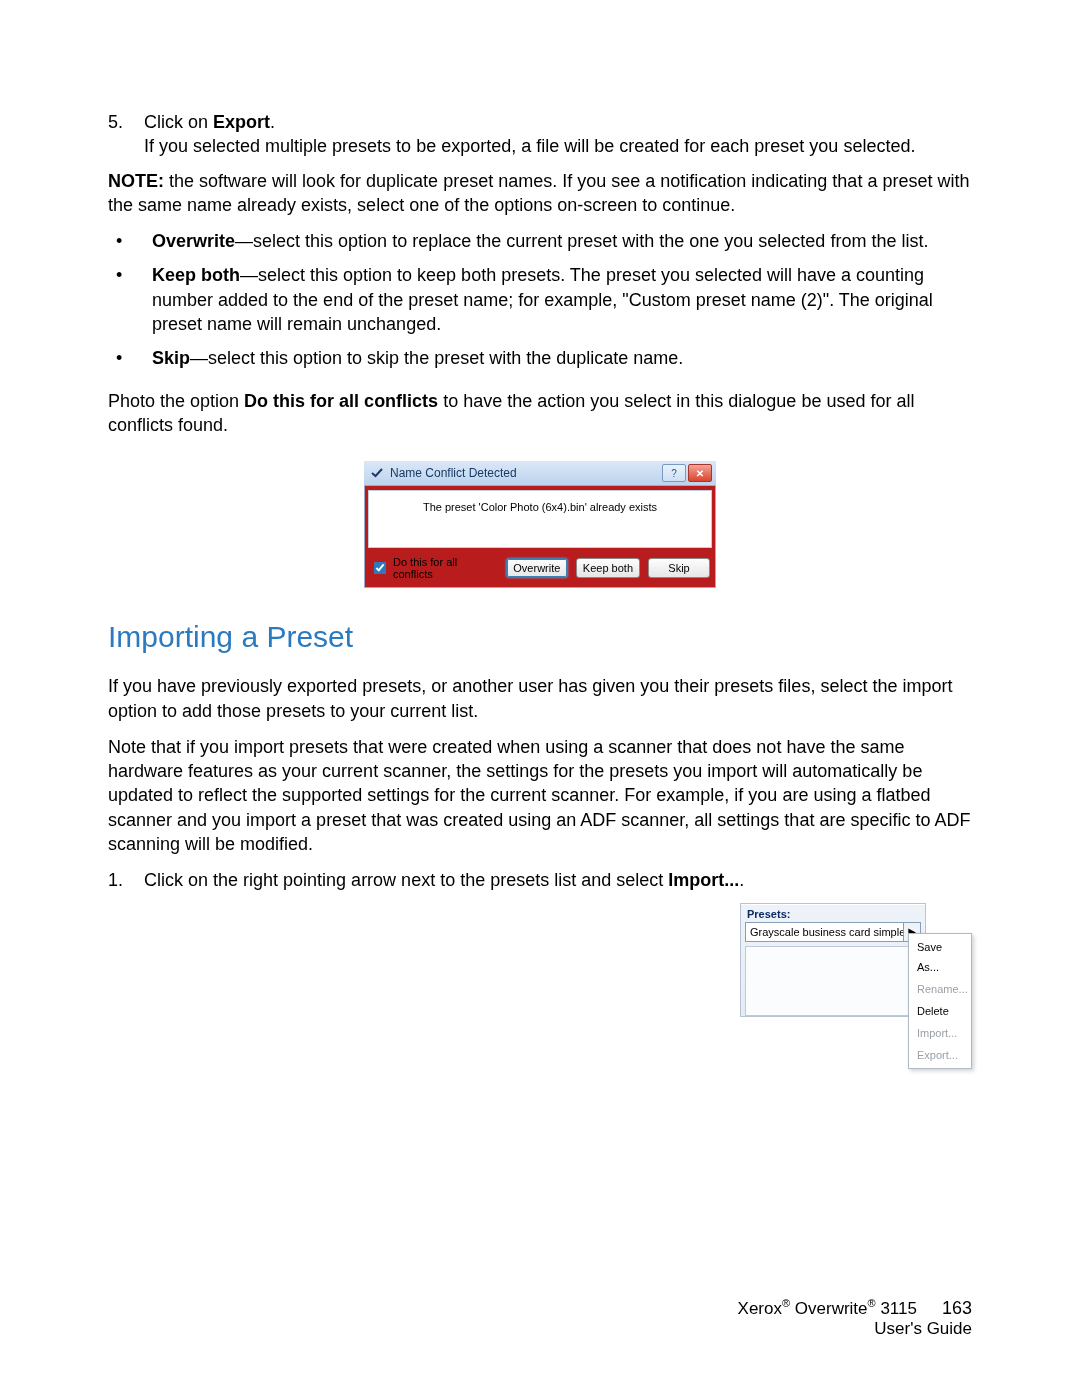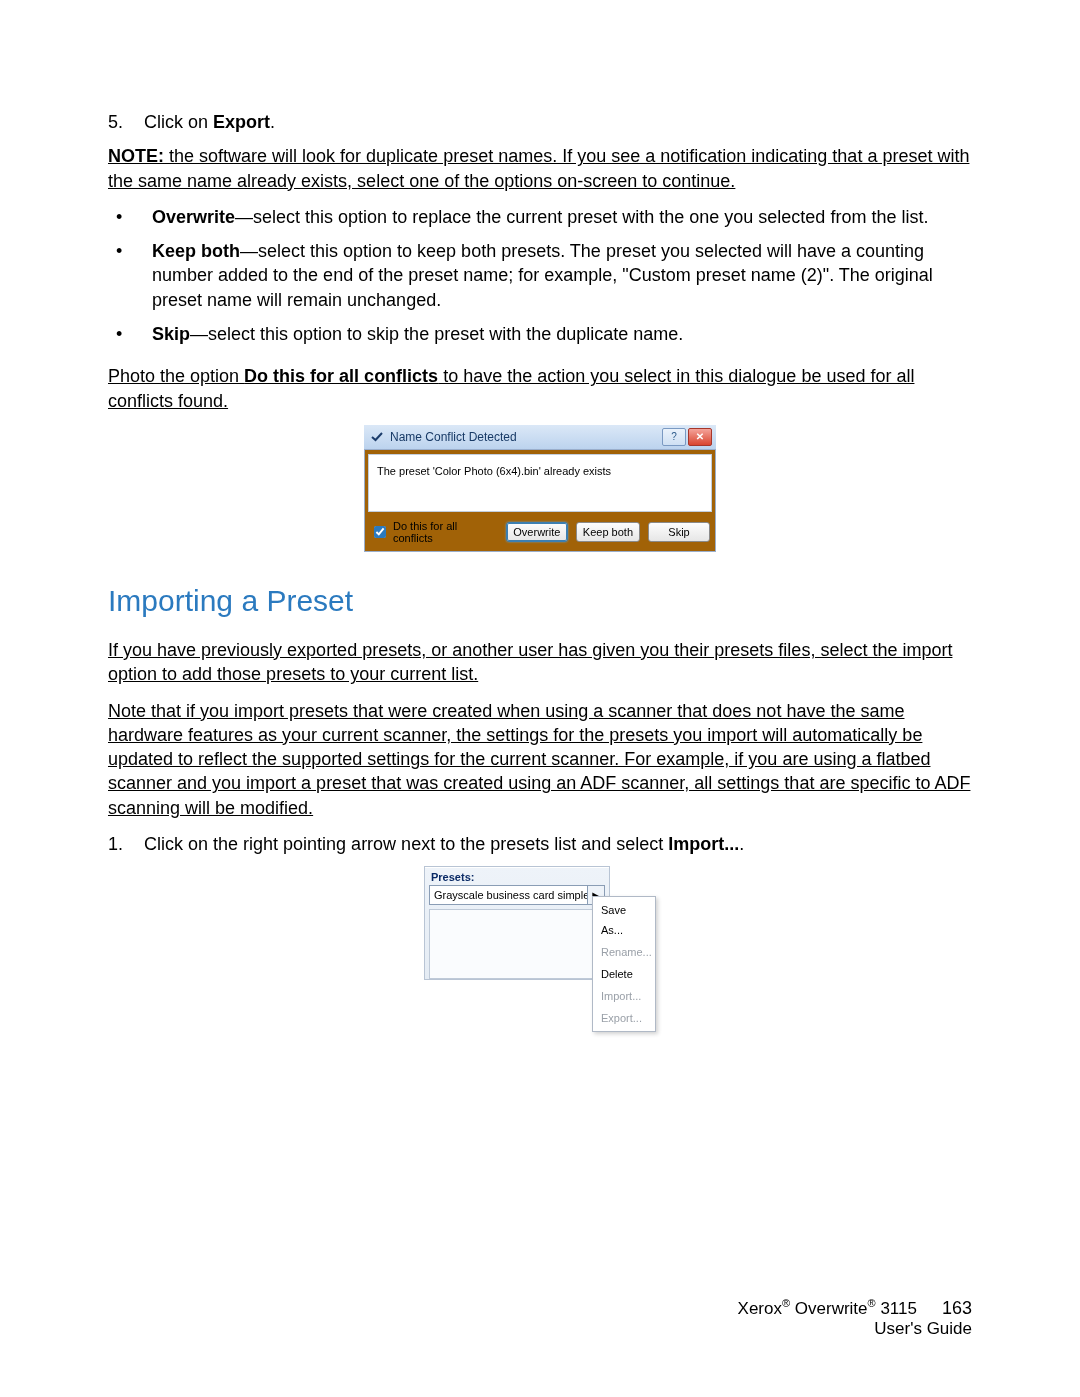--- a/index.html
+++ b/index.html
@@ -30,21 +30,20 @@
   }
   .num-list .num {
     width: 36px;
     flex: 0 0 36px;
   }
   .num-list .content {
     flex: 1;
   }
   .para {
     margin: 0 0 12px 0;
-    text-decoration: underline;
   }
   .bullets {
     margin: 0 0 12px 0;
   }
   .bullets .row {
     display: flex;
     margin-bottom: 10px;
   }
   .bullets .bullet {
     width: 36px;
@@ -67,24 +66,25 @@
 
   
   .dialog-wrap {
     display: flex;
     justify-content: center;
     margin: 12px 0 20px 0;
   }
   .dlg1 {
     width: 352px;
     box-shadow: 0 0 0 1px #9aaecb inset;
-    background: #a16207;
+    background: #b91c1c;
     font-size: 11px;
     font-family: "Segoe UI", Tahoma, sans-serif;
     color: #000;
+    margin-top: 12px;
   }
   .dlg1 .titlebar {
     height: 24px;
     background: linear-gradient(#dbe8f7, #bcd3ee);
     display: flex;
     align-items: center;
     padding: 0 4px 0 6px;
     border-bottom: 1px solid #9aaecb;
   }
   .dlg1 .titlebar .logo {
@@ -114,20 +114,21 @@
     font-weight: 700;
   }
   .dlg1 .inner {
     padding: 4px;
   }
   .dlg1 .panel {
     border: 1px solid #c2cedd;
     background: #fff;
     padding: 10px 8px 34px 8px;
     margin-bottom: 6px;
+    text-align: center;
   }
   .dlg1 .msg { font-size: 11px; }
   .dlg1 .btnrow {
     display: flex;
     align-items: center;
     gap: 8px;
     padding: 2px 2px 4px 2px;
   }
   .dlg1 .chk {
     display: flex; align-items: center; gap: 4px;
@@ -148,21 +149,21 @@
     cursor: pointer;
   }
   .dlg1 .btn.focus {
     box-shadow: 0 0 0 1px #3c7fb1 inset, 0 0 2px #63a7e0;
     border-color: #3c7fb1;
   }
 
   
   .dialog2-wrap {
     display: flex;
-    justify-content: center;
+    justify-content: flex-end;
     margin: 10px 0 0 0;
   }
   .dlg2-outer {
     position: relative;
     width: 232px;
     height: 128px;
   }
   .dlg2 {
     width: 176px;
     border: 1px solid #b8c4d4;
@@ -240,20 +241,21 @@
 </head>
 <body>
 
 <div class="page">
 
   <div class="num-list body-text">
     <div class="row">
       <div class="num">5.</div>
       <div class="content">
         <span>Click on </span><span class="bold">Export</span><span>.</span>
+        <div>If you selected multiple presets to be exported, a file will be created for each preset you selected.</div>
       </div>
     </div>
   </div>
 
   <p class="para body-text">
     <span class="bold">NOTE:</span><span> the software will look for duplicate preset names. If you see a notification indicating that a preset with the same name already exists, select one of the options on-screen to continue.</span>
   </p>
 
   <div class="bullets body-text">
     <div class="row">

